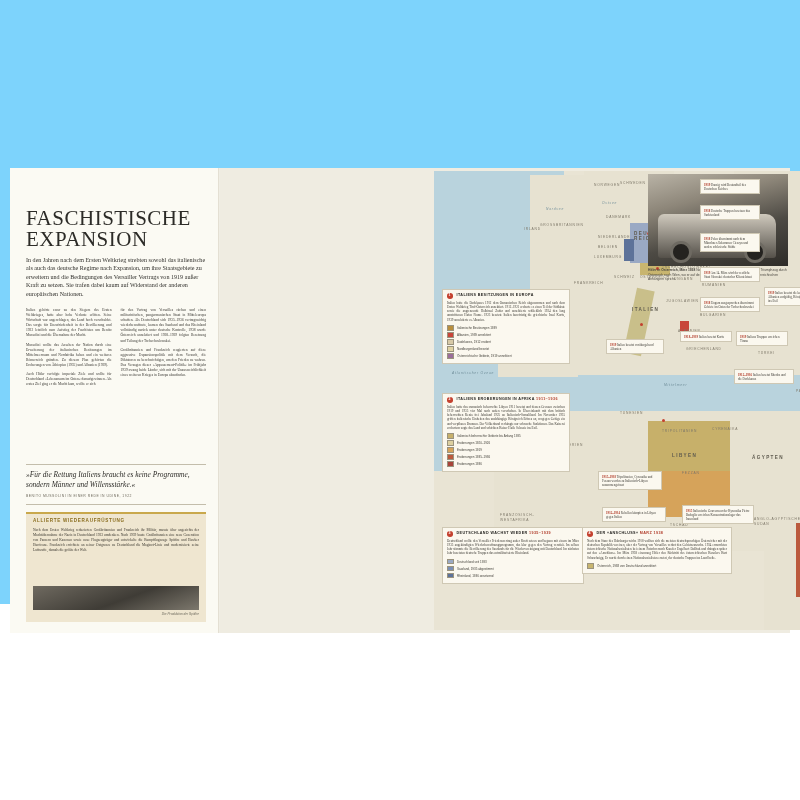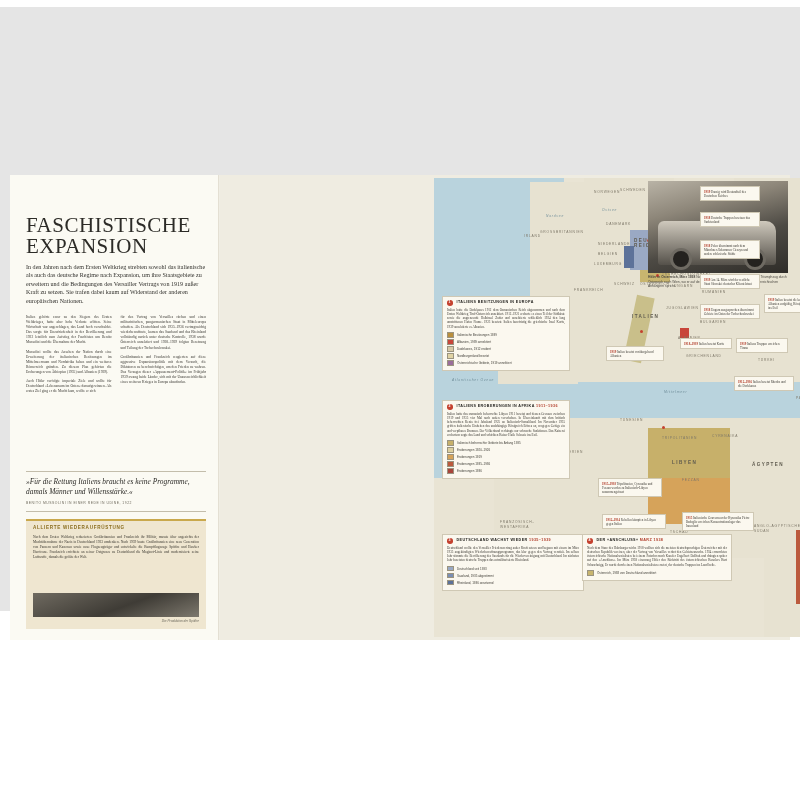--- a/index.html
+++ b/index.html
@@ -3,22 +3,22 @@
 <meta charset="utf-8">
 <style>
   html,body{margin:0;padding:0;}
   body{
     width:800px;height:800px;
     background:#ffffff;
     font-family:"Liberation Sans", sans-serif;
     overflow:hidden;
   }
   .page{
-    position:absolute;left:0;top:7px;width:800px;height:604px;
-    background:#e5e5e5;
+    position:absolute;left:0;top:0;width:800px;height:604px;
+    background:#7dd3fc;
   }
   
   .spread{
     position:absolute;left:10px;top:168px;width:780px;height:465px;
     background:#fdfcf7;
   }
   .leftpage{
     position:absolute;left:0;top:0;width:210px;height:465px;
     background:#fbfaf3;
   }
@@ -179,21 +179,21 @@
 
       <div class="bodycols">
         <p>Italien gehörte zwar zu den Siegern des Ersten Weltkrieges, hatte aber hohe Verluste erlitten. Seine Wirtschaft war angeschlagen, das Land hoch verschuldet. Das sorgte für Unzufriedenheit in der Bevölkerung und 1922 letztlich zum Aufstieg der Faschisten um Benito Mussolini und die Übernahme der Macht.</p>
         <p>Mussolini wollte das Ansehen der Nation durch eine Erweiterung der italienischen Besitzungen im Mittelmeerraum und Nordafrika heben und ein weiteres Römerreich gründen. Zu diesem Plan gehörten die Eroberungen von Äthiopien (1935) und Albanien (1939).</p>
         <p>Auch Hitler verfolgte imperiale Ziele und wollte für Deutschland »Lebensraum im Osten« daraufgewinnen. Als erstes Ziel ging er die Macht kam, wollte er sich</p>
         <p>für den Vertrag von Versailles rächen und einen militaristischen, pangermanischen Staat in Mitteleuropa schaffen. Als Deutschland sich 1935–1936 vertragswidrig wiederbewaffnete, kamen das Saarland und das Rheinland vollständig zurück unter deutsche Kontrolle, 1938 wurde Österreich annektiert und 1938–1939 folgten Besetzung und Teilung der Tschechoslowakei.</p>
         <p>Großbritannien und Frankreich reagierten auf diese aggressive Expansionspolitik mit dem Versuch, die Diktatoren zu beschwichtigen, um den Frieden zu wahren. Das Versagen dieser »Appeasement-Politik« im Frühjahr 1939 zwang beide Länder, sich mit der Unausweichlichkeit eines weiteren Krieges in Europa abzufinden.</p>
       </div>
 
       <div class="rule" style="left:16px;top:296px;width:180px;"></div>
-      <div class="pullquote">»Für die Rettung Italiens braucht es keine Programme, damals Männer und Willensstärke.«</div>
+      <div class="pullquote">»Für die Rettung Italiens braucht es keine Programme, sondern Männer und Willensstärke.«</div>
       <div class="pullattr">Benito Mussolini in einer Rede in Udine, 1922</div>
       <div class="rule" style="left:16px;top:336px;width:180px;"></div>
 
       <div class="sidebox">
         <div class="sideboxbar"></div>
         <div class="sideboxttl">Allierte Wiederaufrüstung</div>
         <div class="sideboxtxt">Nach dem Ersten Weltkrieg reduzierten Großbritannien und Frankreich ihr Militär, musste über angesichts der Machtübernahme der Nazis in Deutschland 1933 umdenken. Nach 1939 baute Großbritannien eine neue Generation von Panzern und Kanonen sowie neue Flugzeugträger und entwickelte die Rumpfflugzeuge Spitfire und Hawker Hurricane. Frankreich errichtete an seiner Ostgrenze zu Deutschland die Maginot-Linie und modernisierte seine Luftwaffe, damals die größte der Welt.</div>
         <div class="sideboximg"></div>
         <div class="sideboxcap">Die Produktion der Spitfire</div>
       </div>

